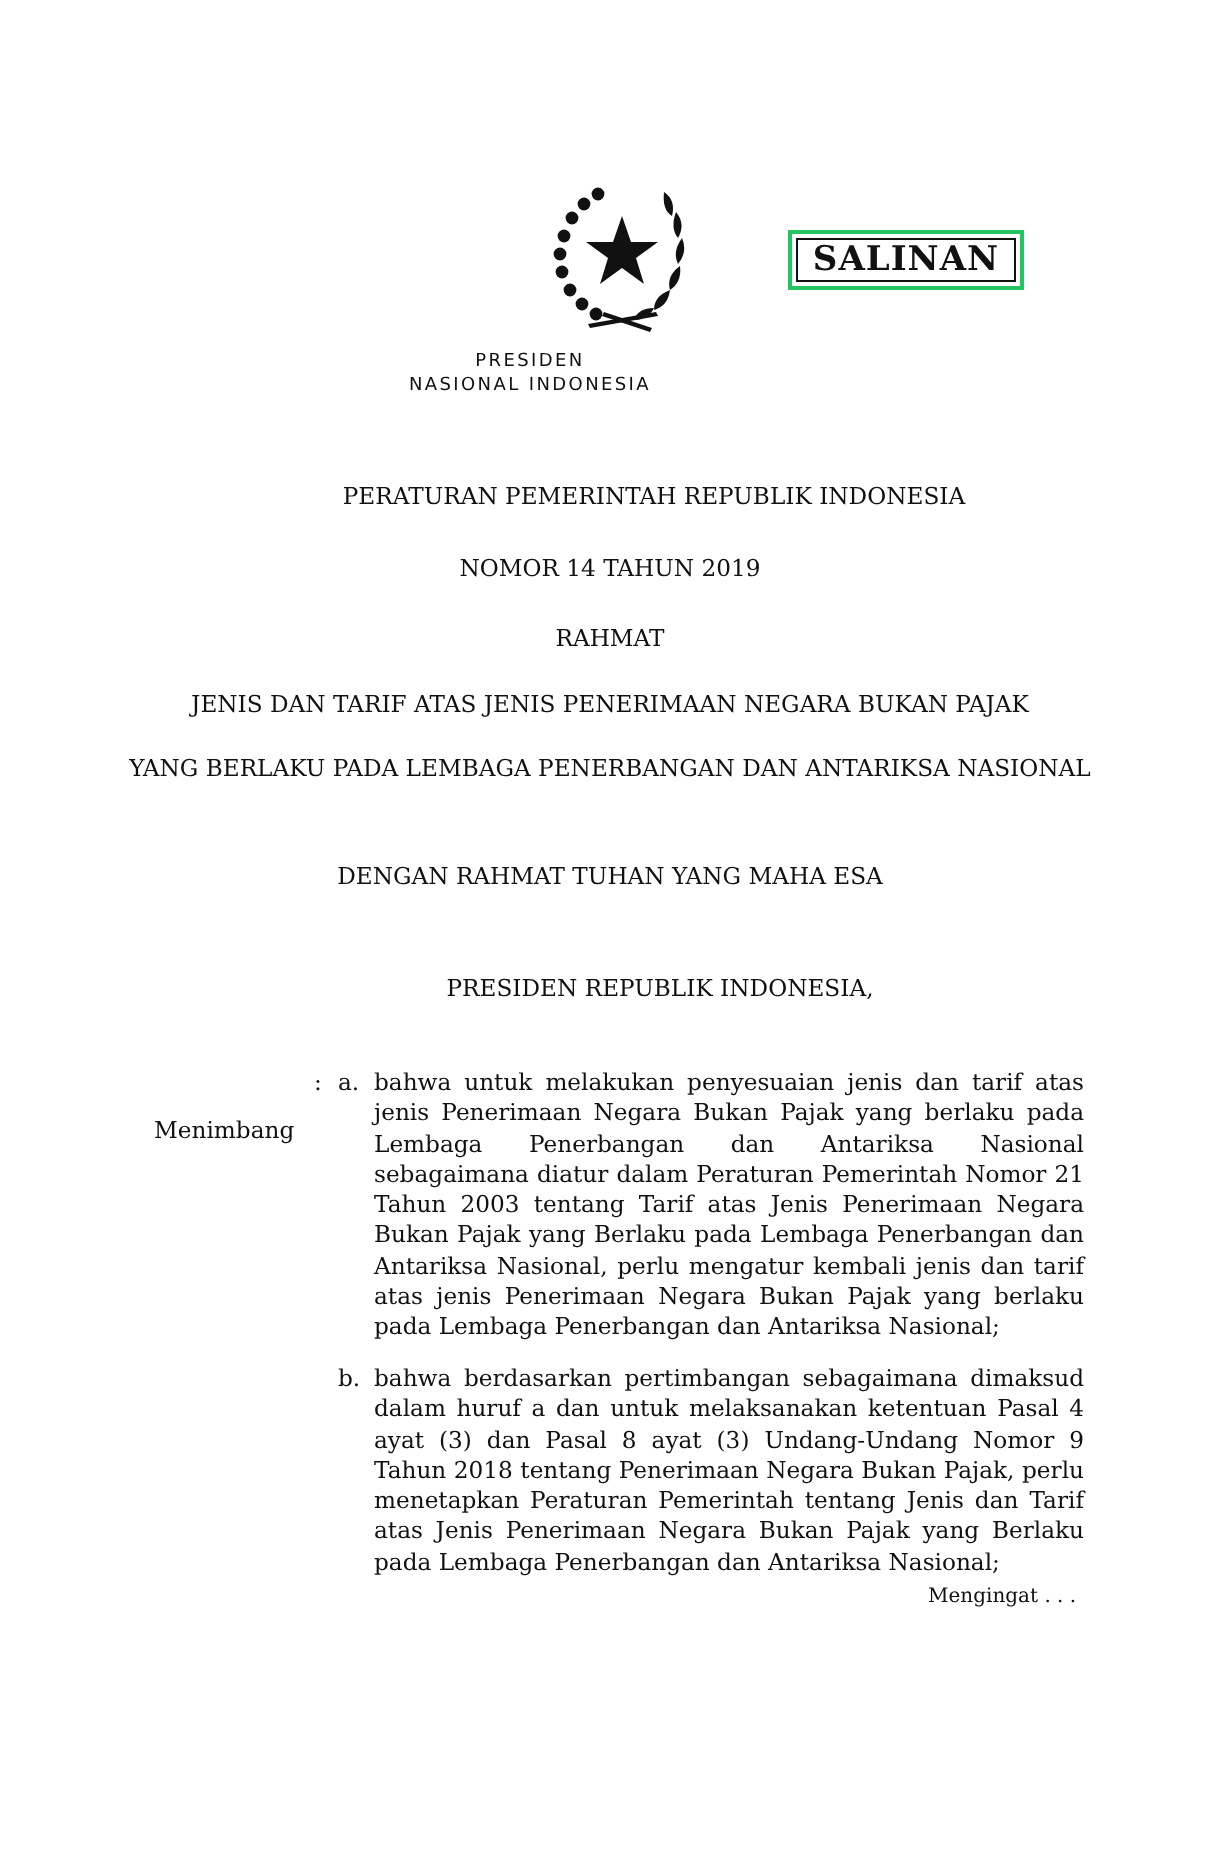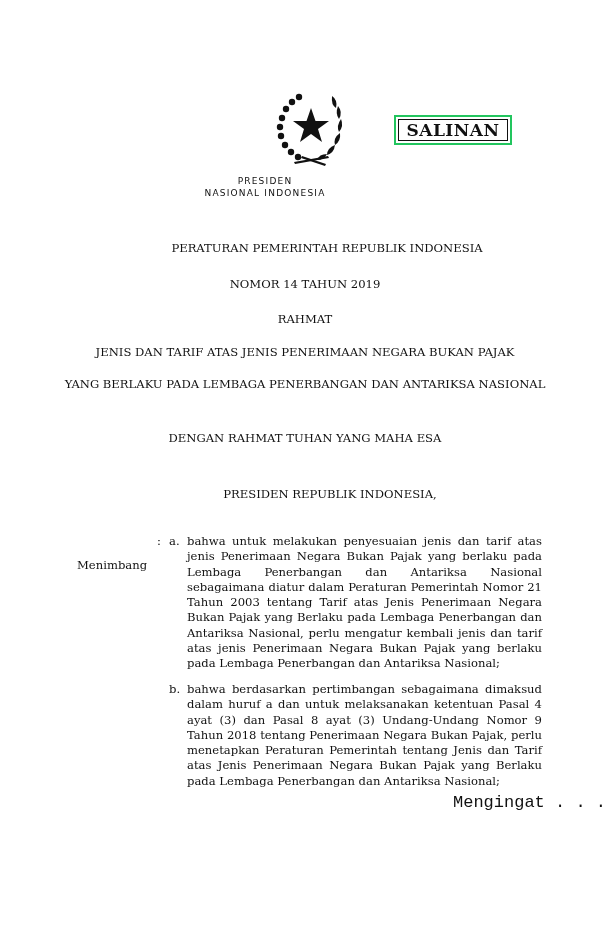--- a/index.html
+++ b/index.html
@@ -12,21 +12,21 @@
          border: 2px solid #22c55e; box-sizing: border-box; text-align: center;
          font-family: "DejaVu Serif", serif; font-weight: bold; font-size: 17px; line-height: 26px; letter-spacing: 0.5px; }
   .salinan::after { content:""; position:absolute; left:2px; top:2px; right:2px; bottom:2px; border:1px solid #111; }
   .center-line { position: absolute; left: 0; width: 610px; text-align: center; font-size: 11.6px; white-space: nowrap; }
   .consider { position: absolute; left: 77px; top: 534px; width: 465px; font-size: 11.6px; line-height: 15.3px; }
   .consider-label { position: absolute; left: 0; top: 0; margin-top: 24px; }
   .consider-colon { position: absolute; left: 80px; top: 0; }
   .item { position: absolute; left: 82px; width: 383px; }
   .item-letter { position: absolute; left: 10px; top: 0; }
   .item-text { position: absolute; left: 28px; width: 355px; text-align: justify; text-align-last: left; }
-  .footer-next { position: absolute; left: 453px; top: 793px; font-size: 17px; font-family: Liberation Mono, monospace; }
+  .footer-next { position: absolute; left: 464px; top: 793px; font-size: 10px; }
 </style>
 </head>
 <body>
 
 <div class="emblem">
   <svg width="78" height="80" viewBox="0 0 78 80">
     <g fill="#111">
       <circle cx="10" cy="30" r="3.2"></circle>
         <circle cx="8" cy="39" r="3.2"></circle>
         <circle cx="9" cy="48" r="3.2"></circle>

